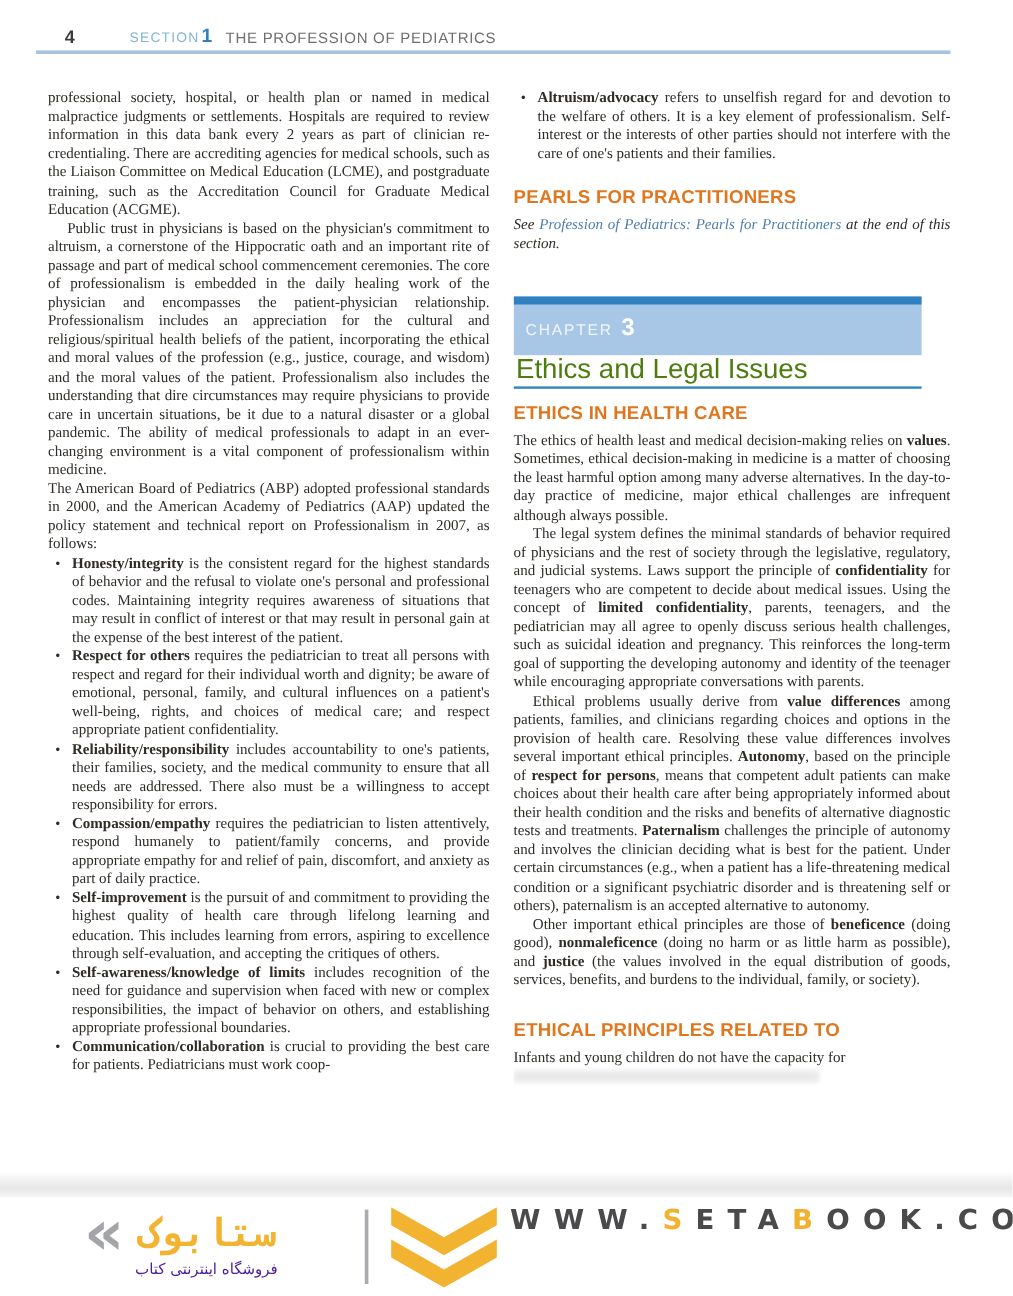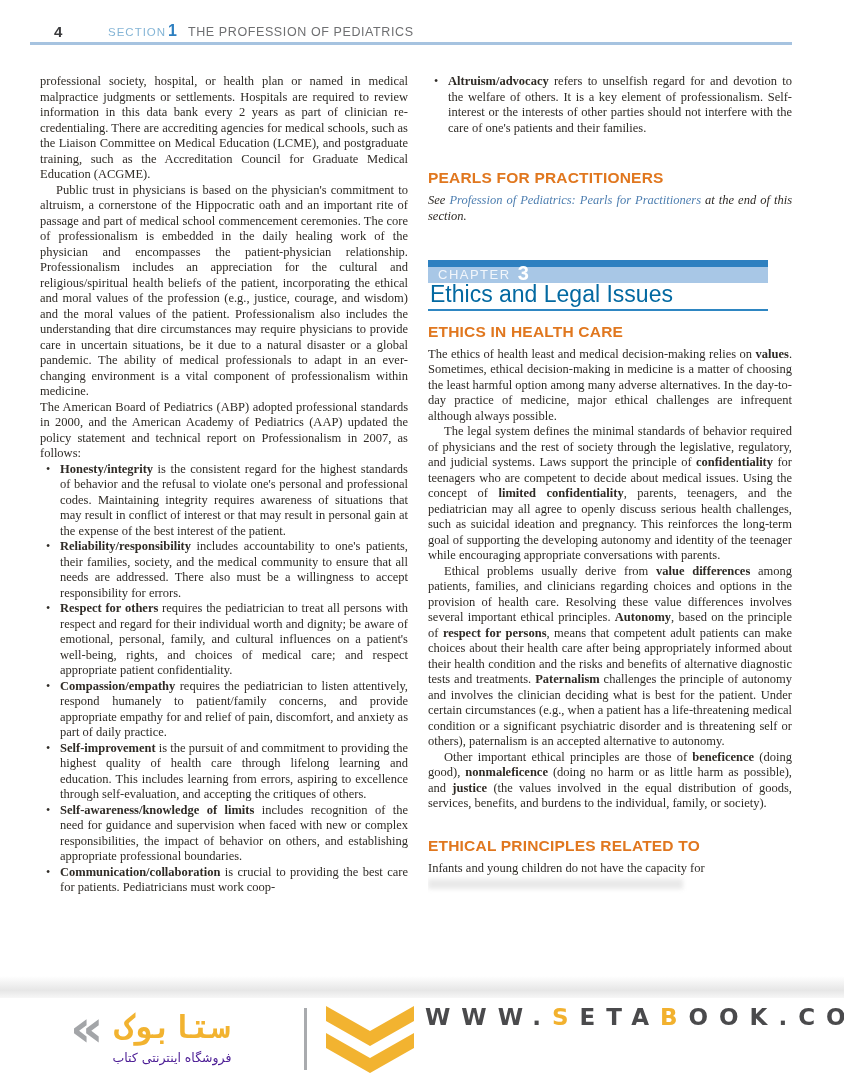--- a/index.html
+++ b/index.html
@@ -33,26 +33,26 @@
   ul.bullets li::before{content:"\2022";position:absolute;left:6px;top:0;font-size:12px;}
 
   .cont-text{padding-left:20px;}
 
   .see-note{margin:4px 0 0 0;font-style:italic;}
   .see-link{color:#4d7eb0;}
 
   
   .chapter-banner{margin-top:36px;text-align:left;width:340px;}
   .chapter-strip{height:7px;background:#2e80c0;}
-  .chapter-band{height:16px;background:#a8c7e6;display:flex;align-items:center;padding-left:10px;
+  .chapter-band{height:42px;background:#a8c7e6;display:flex;align-items:center;padding-left:10px;
                 font-family:"Liberation Sans",sans-serif;}
   .chapter-label{font-size:13px;letter-spacing:1.5px;color:#f2f6fb;}
   .chapter-number{font-size:20px;font-weight:bold;color:#ffffff;margin-left:7px;position:relative;top:-1px;}
   .chapter-title{margin:4px 0 6px 2px;font-family:"Liberation Sans",sans-serif;
-                 font-size:23px;font-weight:normal;color:#0369a1;}
+                 font-size:23px;font-weight:normal;color:#4d7c0f;}
   .chapter-rule{height:2px;background:#2e86c2;}
   .ethics-heading{margin-top:12px;}
   .two-line{line-height:19px;margin-top:24px;}
 
   
   .page-fade{position:absolute;left:0;top:976px;width:844px;height:22px;
              background:linear-gradient(to bottom,rgba(232,232,232,0) 0%,rgba(222,222,222,.75) 65%,#f7f7f7 100%);}
   .ghost-line{height:10px;margin-top:3px;background:linear-gradient(to right,#cfcfcf 0 70%,transparent 70%);
               opacity:.45;filter:blur(2px);}
 
@@ -84,35 +84,35 @@
     <span class="sec-title">THE PROFESSION OF PEDIATRICS</span>
   </div>
   <div class="header-rule"></div>
 
   <div class="col col-left">
     <p class="body">professional society, hospital, or health plan or named in medical malpractice judgments or settlements. Hospitals are required to review information in this data bank every 2 years as part of clinician re-credentialing. There are accrediting agencies for medical schools, such as the Liaison Committee on Medical Education (LCME), and postgraduate training, such as the Accreditation Council for Graduate Medical Education (ACGME).</p>
     <p class="body indent">Public trust in physicians is based on the physician's commitment to altruism, a cornerstone of the Hippocratic oath and an important rite of passage and part of medical school commencement ceremonies. The core of professionalism is embedded in the daily healing work of the physician and encompasses the patient-physician relationship. Professionalism includes an appreciation for the cultural and religious/spiritual health beliefs of the patient, incorporating the ethical and moral values of the profession (e.g., justice, courage, and wisdom) and the moral values of the patient. Professionalism also includes the understanding that dire circumstances may require physicians to provide care in uncertain situations, be it due to a natural disaster or a global pandemic. The ability of medical professionals to adapt in an ever-changing environment is a vital component of professionalism within medicine.</p>
     <p class="body">The American Board of Pediatrics (ABP) adopted professional standards in 2000, and the American Academy of Pediatrics (AAP) updated the policy statement and technical report on Professionalism in 2007, as follows:</p>
     <ul class="bullets">
       <li><span class="term">Honesty/integrity</span><span> is the consistent regard for the highest standards of behavior and the refusal to violate one's personal and professional codes. Maintaining integrity requires awareness of situations that may result in conflict of interest or that may result in personal gain at the expense of the best interest of the patient.</span></li>
+      <li><span class="term">Respect for others</span><span> requires the pediatrician to treat all persons with respect and regard for their individual worth and dignity; be aware of emotional, personal, family, and cultural influences on a patient's well-being, rights, and choices of medical care; and respect appropriate patient confidentiality.</span></li>
       <li><span class="term">Reliability/responsibility</span><span> includes accountability to one's patients, their families, society, and the medical community to ensure that all needs are addressed. There also must be a willingness to accept responsibility for errors.</span></li>
-      <li><span class="term">Respect for others</span><span> requires the pediatrician to treat all persons with respect and regard for their individual worth and dignity; be aware of emotional, personal, family, and cultural influences on a patient's well-being, rights, and choices of medical care; and respect appropriate patient confidentiality.</span></li>
       <li><span class="term">Compassion/empathy</span><span> requires the pediatrician to listen attentively, respond humanely to patient/family concerns, and provide appropriate empathy for and relief of pain, discomfort, and anxiety as part of daily practice.</span></li>
       <li><span class="term">Self-improvement</span><span> is the pursuit of and commitment to providing the highest quality of health care through lifelong learning and education. This includes learning from errors, aspiring to excellence through self-evaluation, and accepting the critiques of others.</span></li>
       <li><span class="term">Self-awareness/knowledge of limits</span><span> includes recognition of the need for guidance and supervision when faced with new or complex responsibilities, the impact of behavior on others, and establishing appropriate professional boundaries.</span></li>
       <li><span class="term">Communication/collaboration</span><span> is crucial to providing the best care for patients. Pediatricians must work coop-</span></li>
     </ul>
   </div>
 
   <div class="col col-right">
     <ul class="bullets">
       <li><span class="term">Altruism/advocacy</span><span> refers to unselfish regard for and devotion to the welfare of others. It is a key element of professionalism. Self-interest or the interests of other parties should not interfere with the care of one's patients and their families.</span></li>
     </ul>
 
-    <h2 class="orange-heading" style="margin-top:33px;">PEARLS FOR PRACTITIONERS</h2>
+    <h2 class="orange-heading" style="margin-top:20px;">PEARLS FOR PRACTITIONERS</h2>
     <p class="see-note"><span class="i">See </span><span class="i see-link">Profession of Pediatrics: Pearls for Practitioners</span><span class="i"> at the end of this section.</span></p>
 
     <div class="chapter-banner">
       <div class="chapter-strip"></div>
       <div class="chapter-band">
         <span class="chapter-label">CHAPTER</span>
         <span class="chapter-number">3</span>
       </div>
       <h1 class="chapter-title">Ethics and Legal Issues</h1>
       <div class="chapter-rule"></div>

